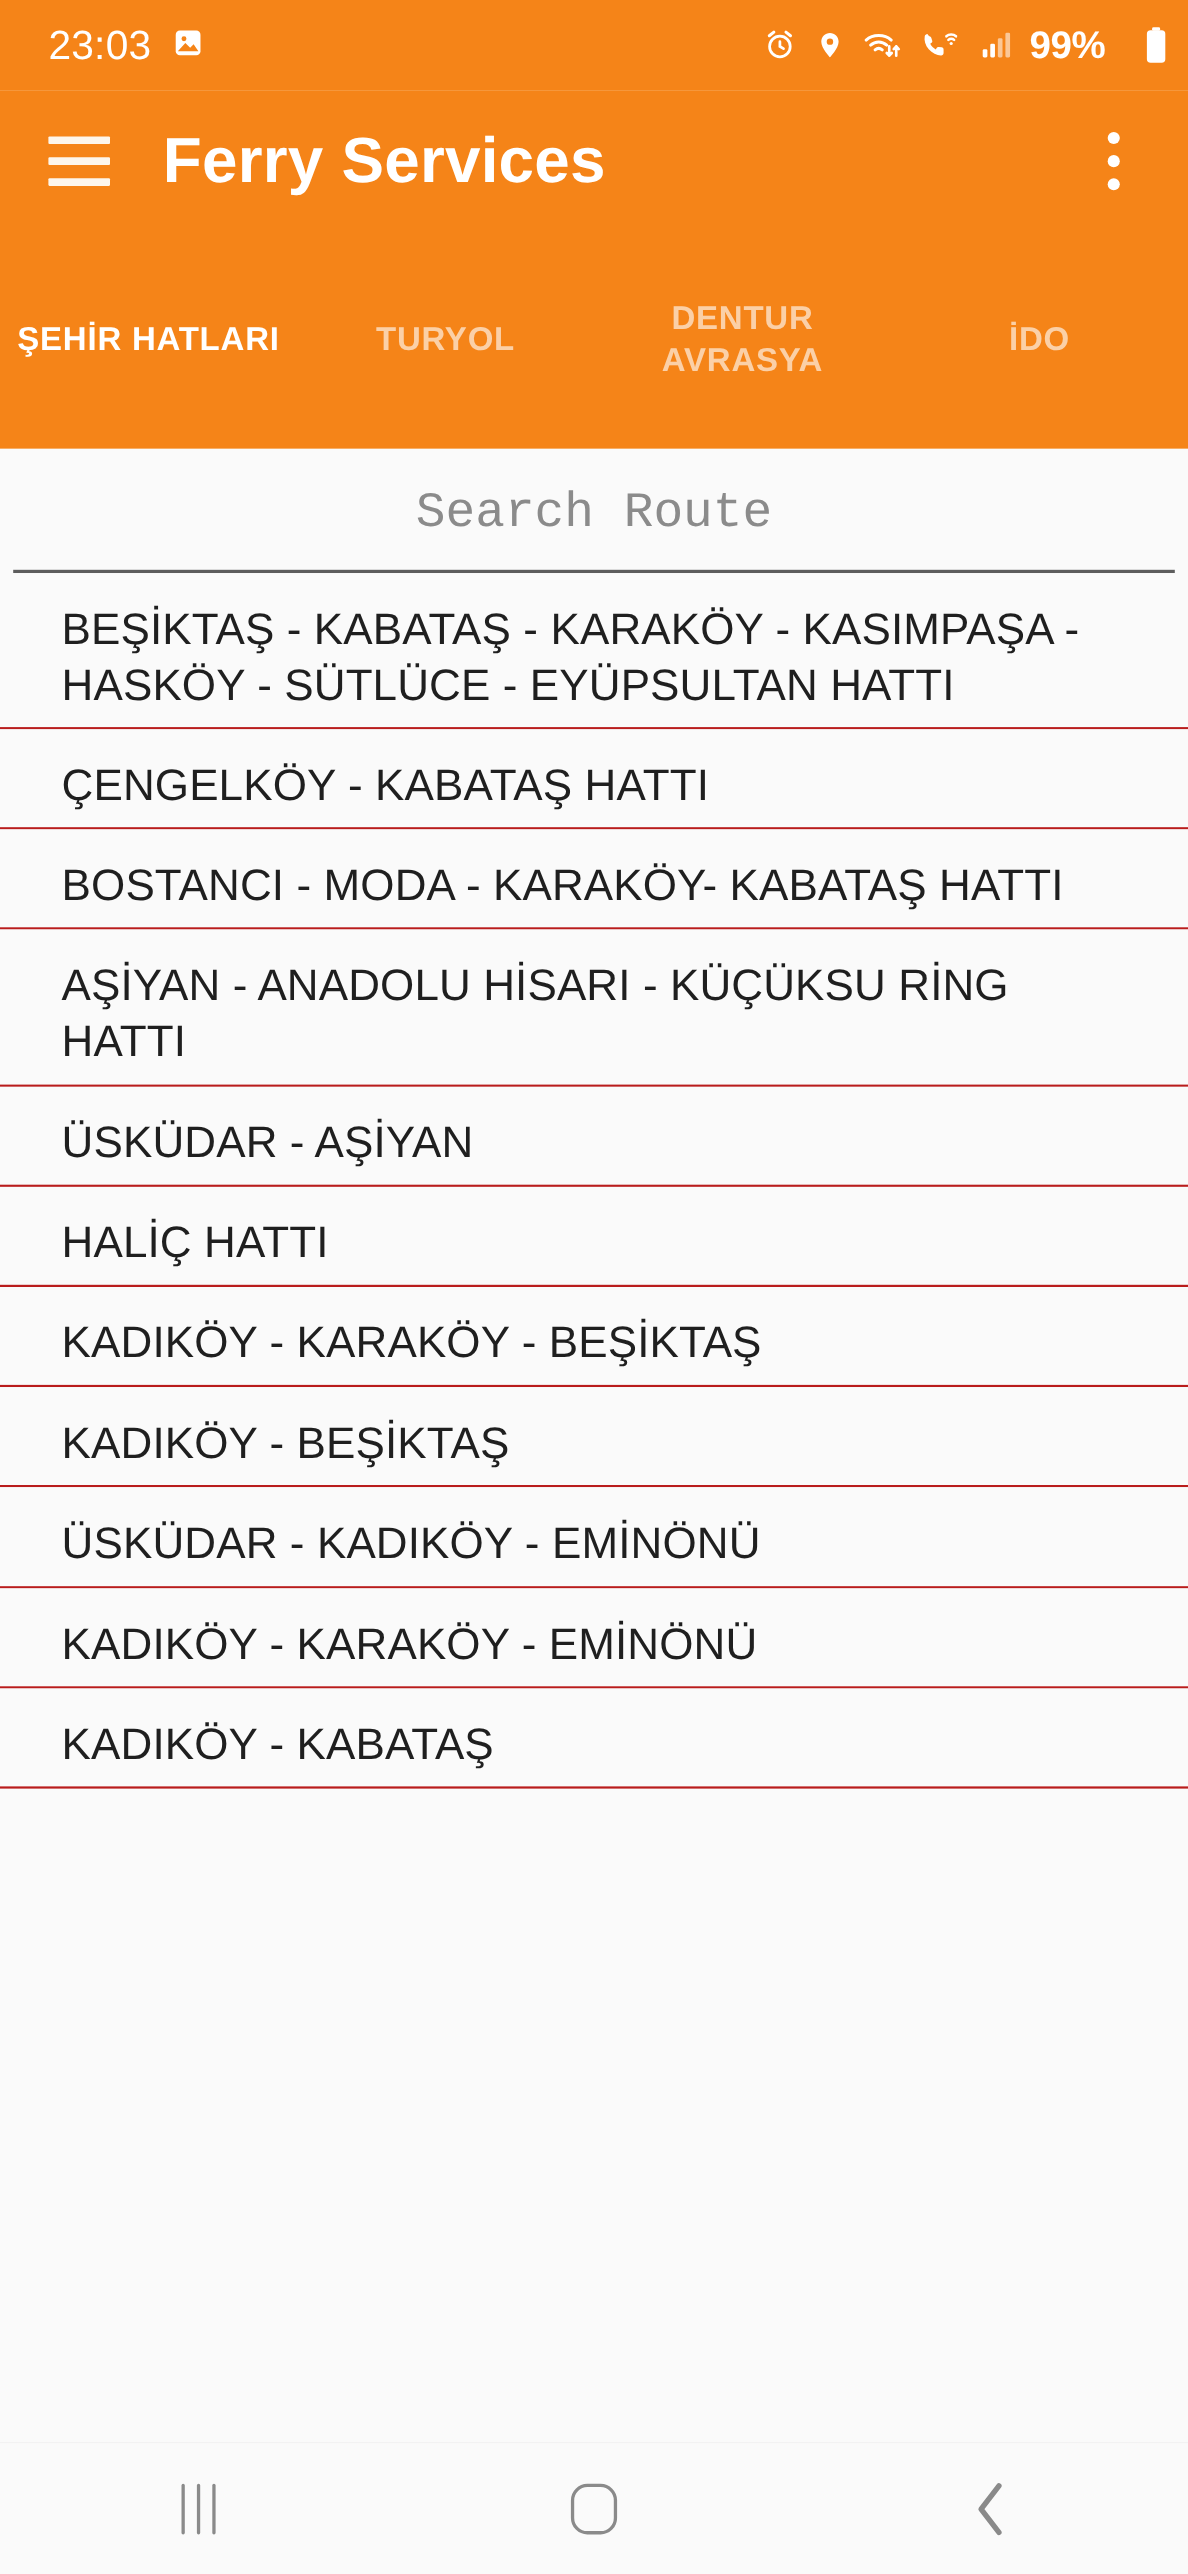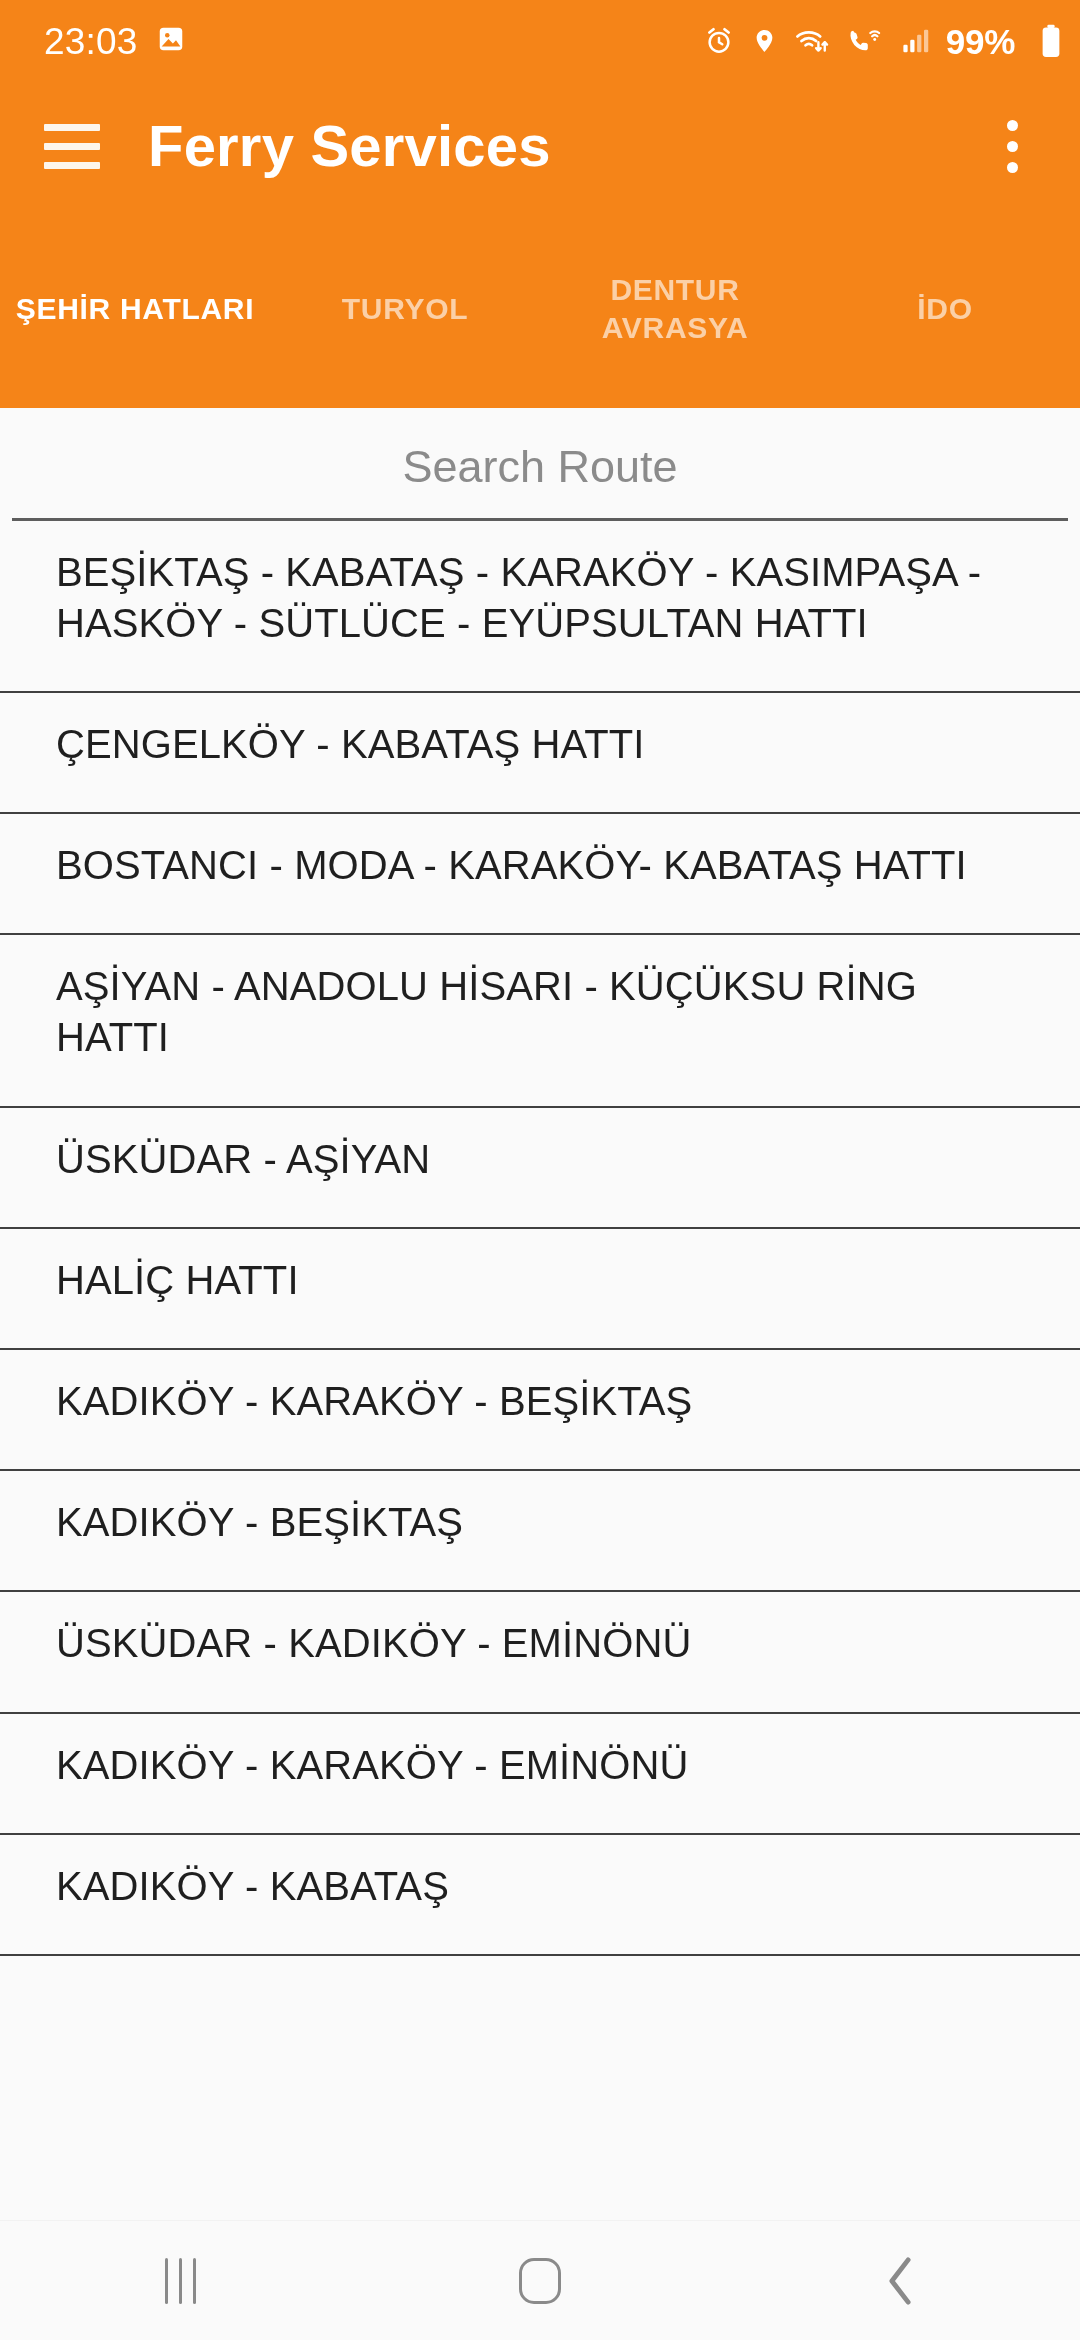--- a/index.html
+++ b/index.html
@@ -30,21 +30,21 @@
     font-size:37px; font-weight:500; letter-spacing:0.2px;
     color:#ffffff; line-height:1;
   }
   .status-right {
     margin-left:auto;
     display:flex; align-items:center; gap:17px;
   }
   .status-right svg { display:block; }
   .battery-pct {
     font-size:35px; font-weight:600; color:#ffffff;
-    line-height:1; margin-right:8px; letter-spacing:-0.3px;
+    line-height:1; margin-right:18px; letter-spacing:-0.3px;
   }
 
   
   .app-bar {
     height:128px;
     background:#F58418;
     display:flex; align-items:center;
     padding:0 36px 0 40px;
     flex:0 0 auto;
   }
@@ -105,36 +105,36 @@
     overflow:hidden;
     position:relative;
   }
 
   .search-wrap {
     padding:34px 12px 0 12px;
   }
   .search-input {
     width:100%;
     border:none; outline:none; background:transparent;
-    font-family:Liberation Sans, sans-serif;
+    font-family:Liberation Mono, monospace;
     font-size:45px;
     color:#ef4444;
     text-align:center;
     padding:0 0 26px 0;
     line-height:1.1;
   }
   .search-input::placeholder { color:#8b8b8b; opacity:1; }
   .search-underline {
     height:3px; background:#5d5d5d; width:100%;
   }
 
   .route-list { padding:0; }
   .route-item {
-    padding:26px 42px 42px 56px;
-    border-bottom:2px solid #404040;
+    padding:26px 42px 12px 56px;
+    border-bottom:2px solid #b91c1c;
     cursor:pointer;
     background:#fafafa;
   }
   .route-item:first-child { border-top:none; }
   .route-text {
     font-size:40px;
     color:#1f1f1f;
     line-height:1.28;
     letter-spacing:0.1px;
     font-weight:400;

